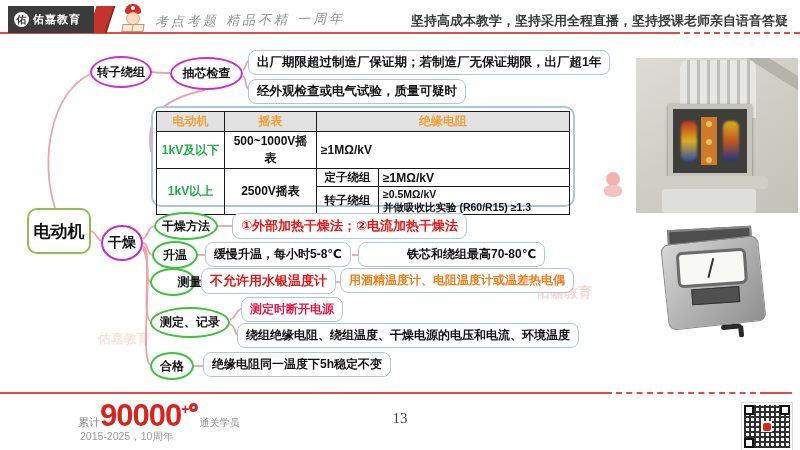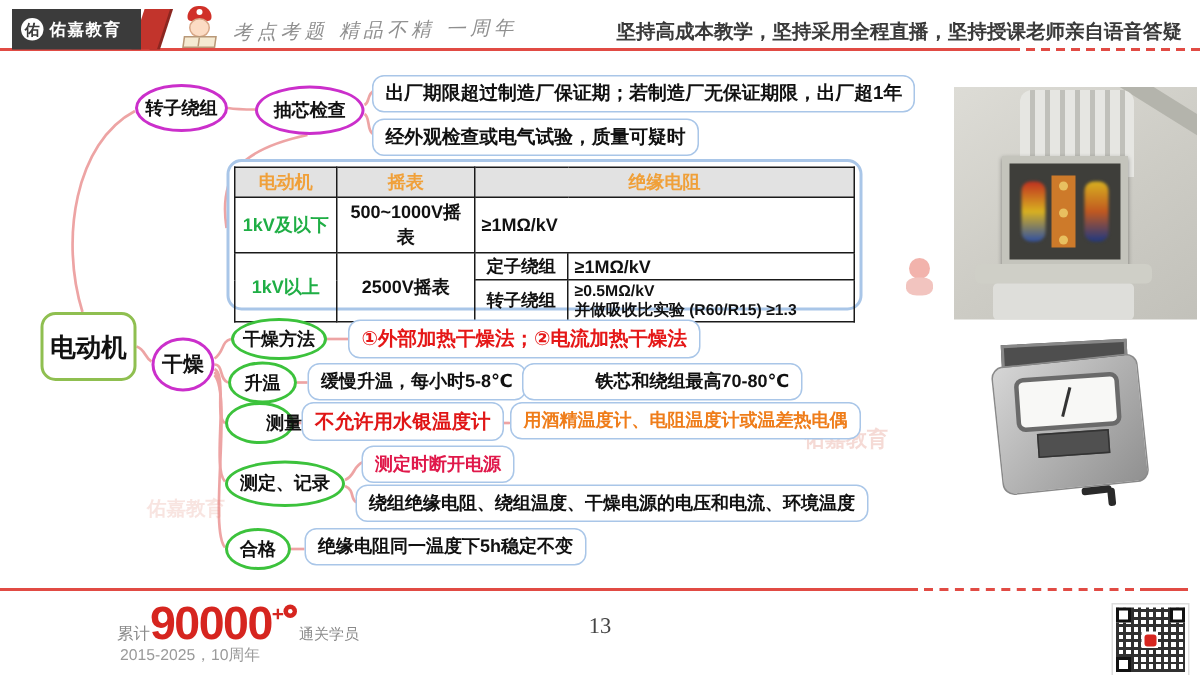--- a/index.html
+++ b/index.html
@@ -61,21 +61,21 @@
   .n-meas{left:150px;top:268px;width:46px;height:28px;padding-left:33px;}
   .n-rec{left:150px;top:307px;width:80px;height:31px;}
   .n-pass{left:150px;top:352px;width:44px;height:28px;}
 
   .bbox{border:1.5px solid #a9c6e8;border-radius:8px;background:#fff;padding:3px 8px;
         font-size:12px;font-weight:bold;color:#111;}
   .b-note1{left:248px;top:50px;font-size:12.5px;}
   .b-note2{left:248px;top:79px;font-size:12.5px;}
   .b-method{left:232px;top:213px;color:#e51717;font-size:13px;}
   .b-heat1{left:205px;top:242px;}
-  .b-heat2{left:348px;top:242px;padding-left:48px;}
+  .b-heat2{left:358px;top:242px;padding-left:48px;}
   .b-meas1{left:201px;top:268px;color:#e01616;font-size:13px;}
   .b-meas2{left:340px;top:268px;color:#ef7d1a;}
   .b-rec1{left:241px;top:297px;color:#e0184a;}
   .b-rec2{left:237px;top:323px;}
   .b-pass{left:203px;top:352px;}
 
   
   .tbl-wrap{position:absolute;left:151px;top:106px;width:424px;height:101px;z-index:2;
             border:2px solid #a9c6e8;border-radius:10px;background:#fff;padding:3px;box-sizing:border-box;}
   table.motor{width:100%;height:100%;border-collapse:collapse;table-layout:fixed;font-size:12px;font-weight:bold;}

